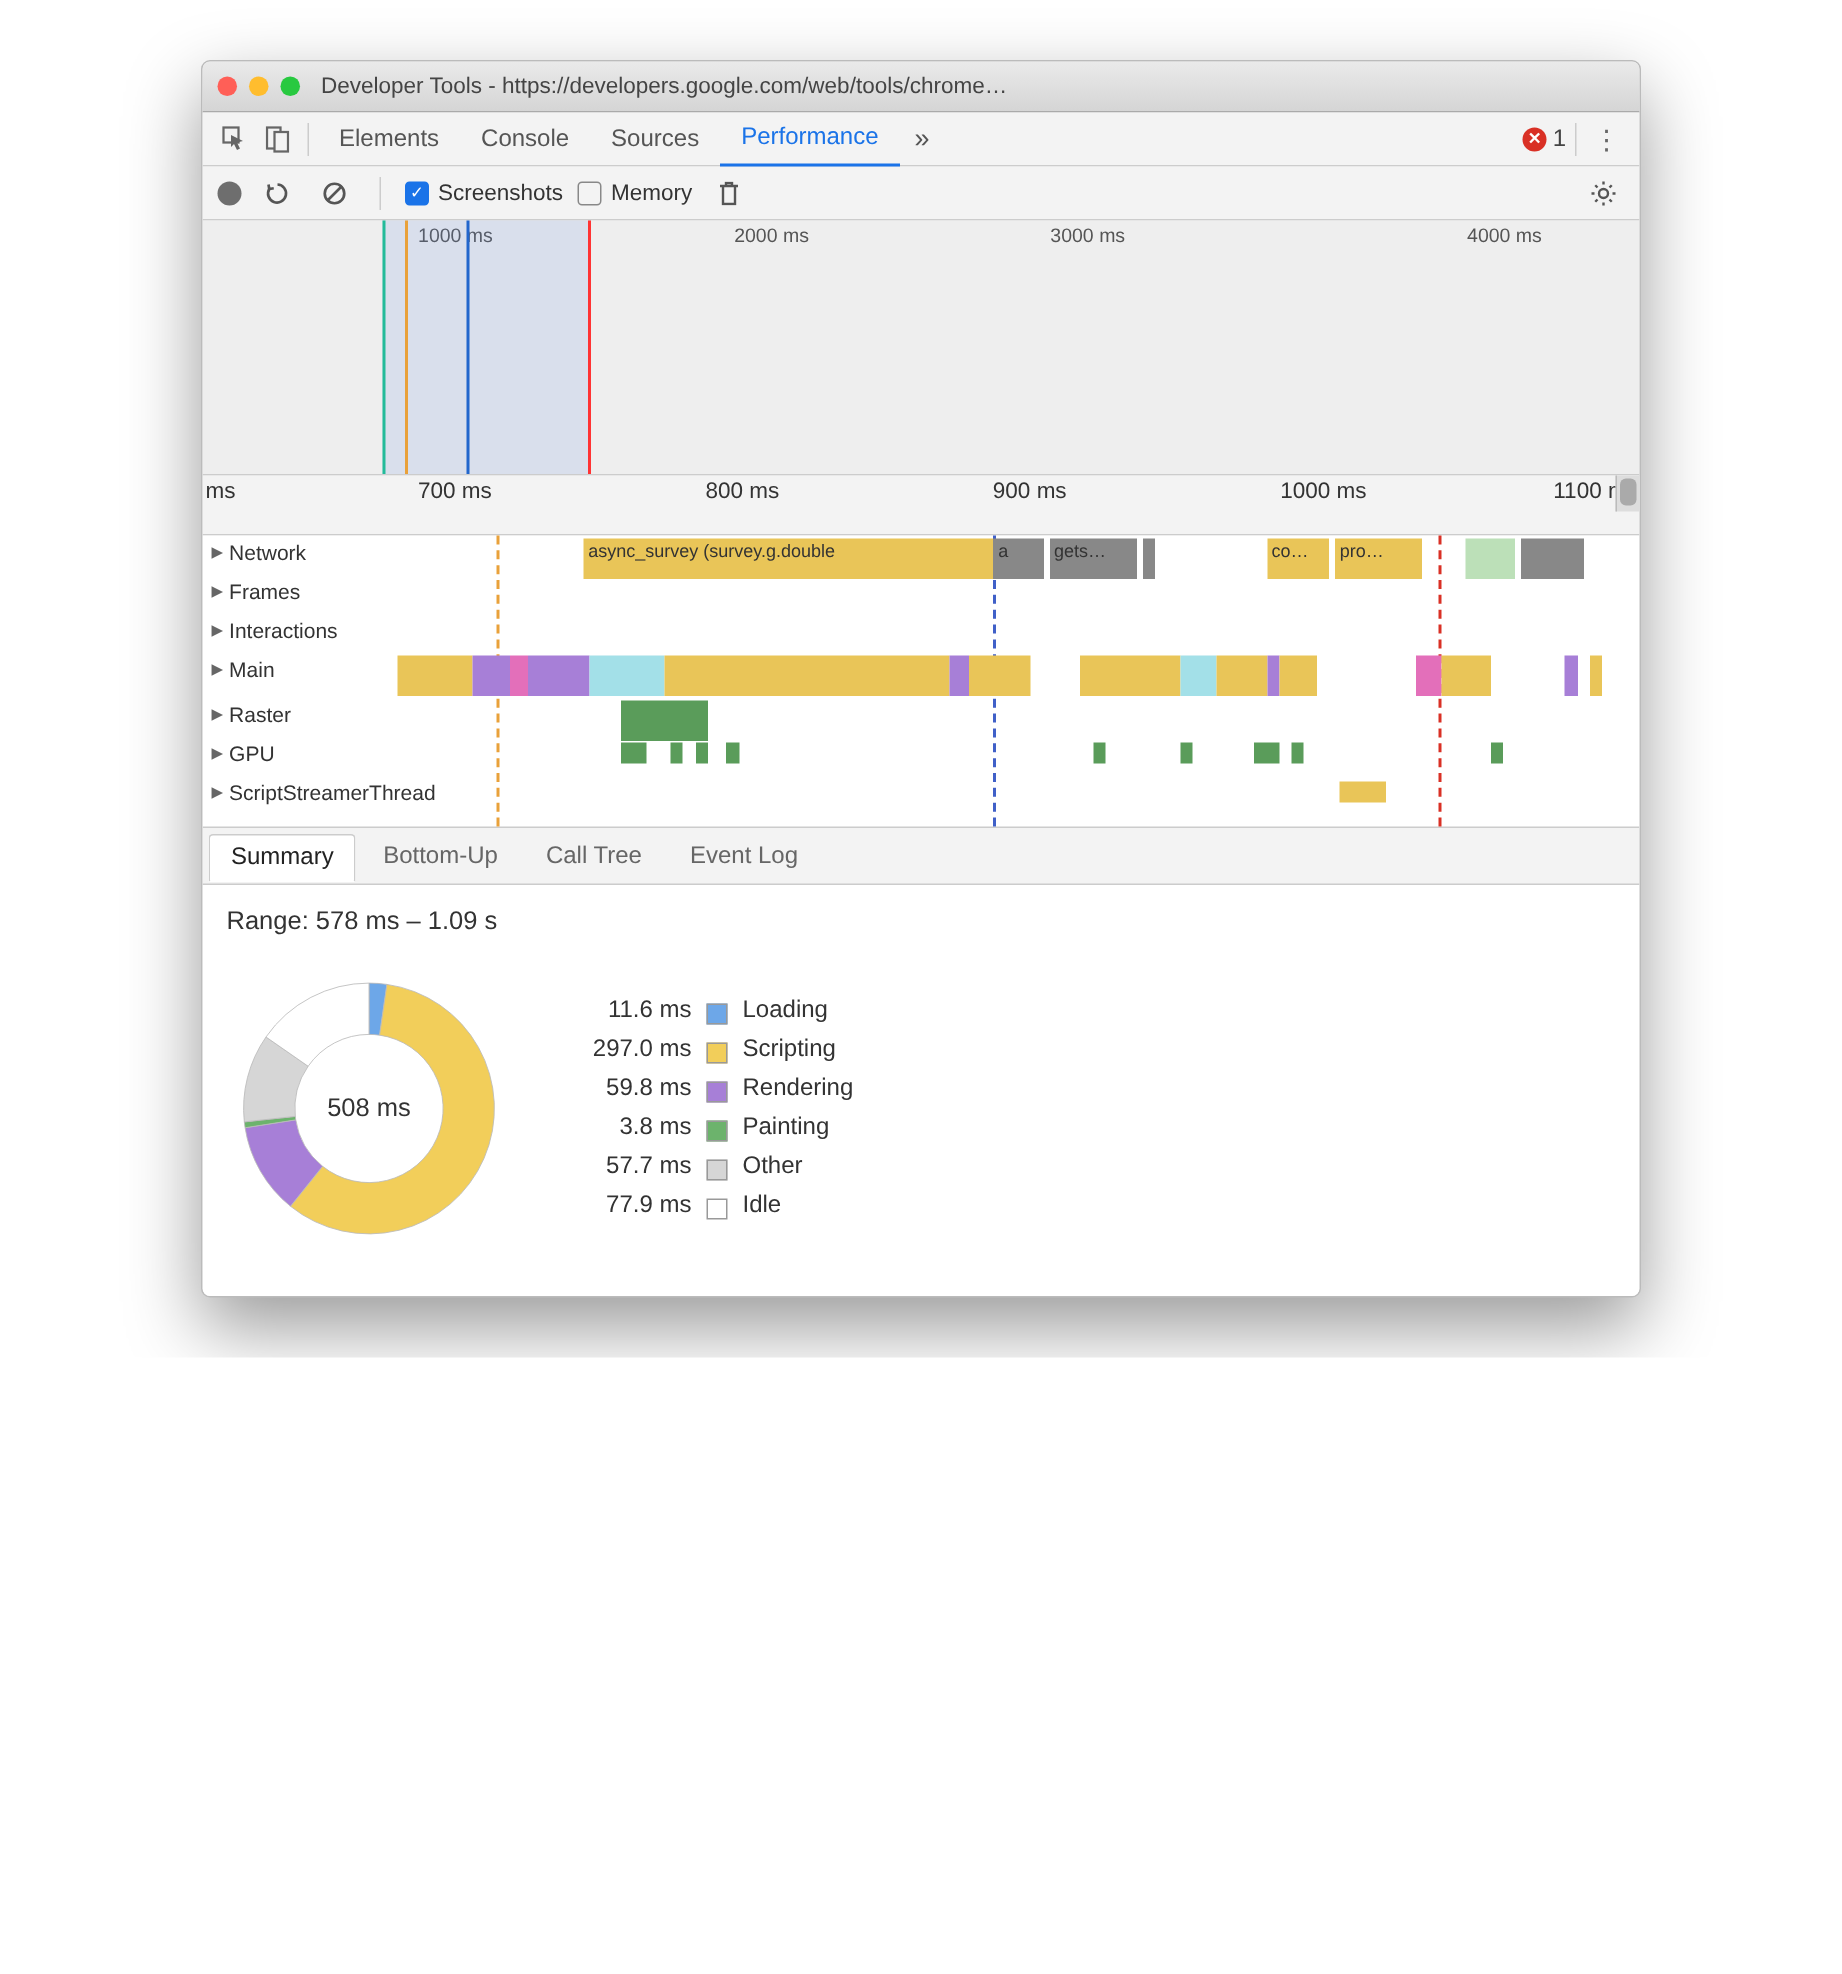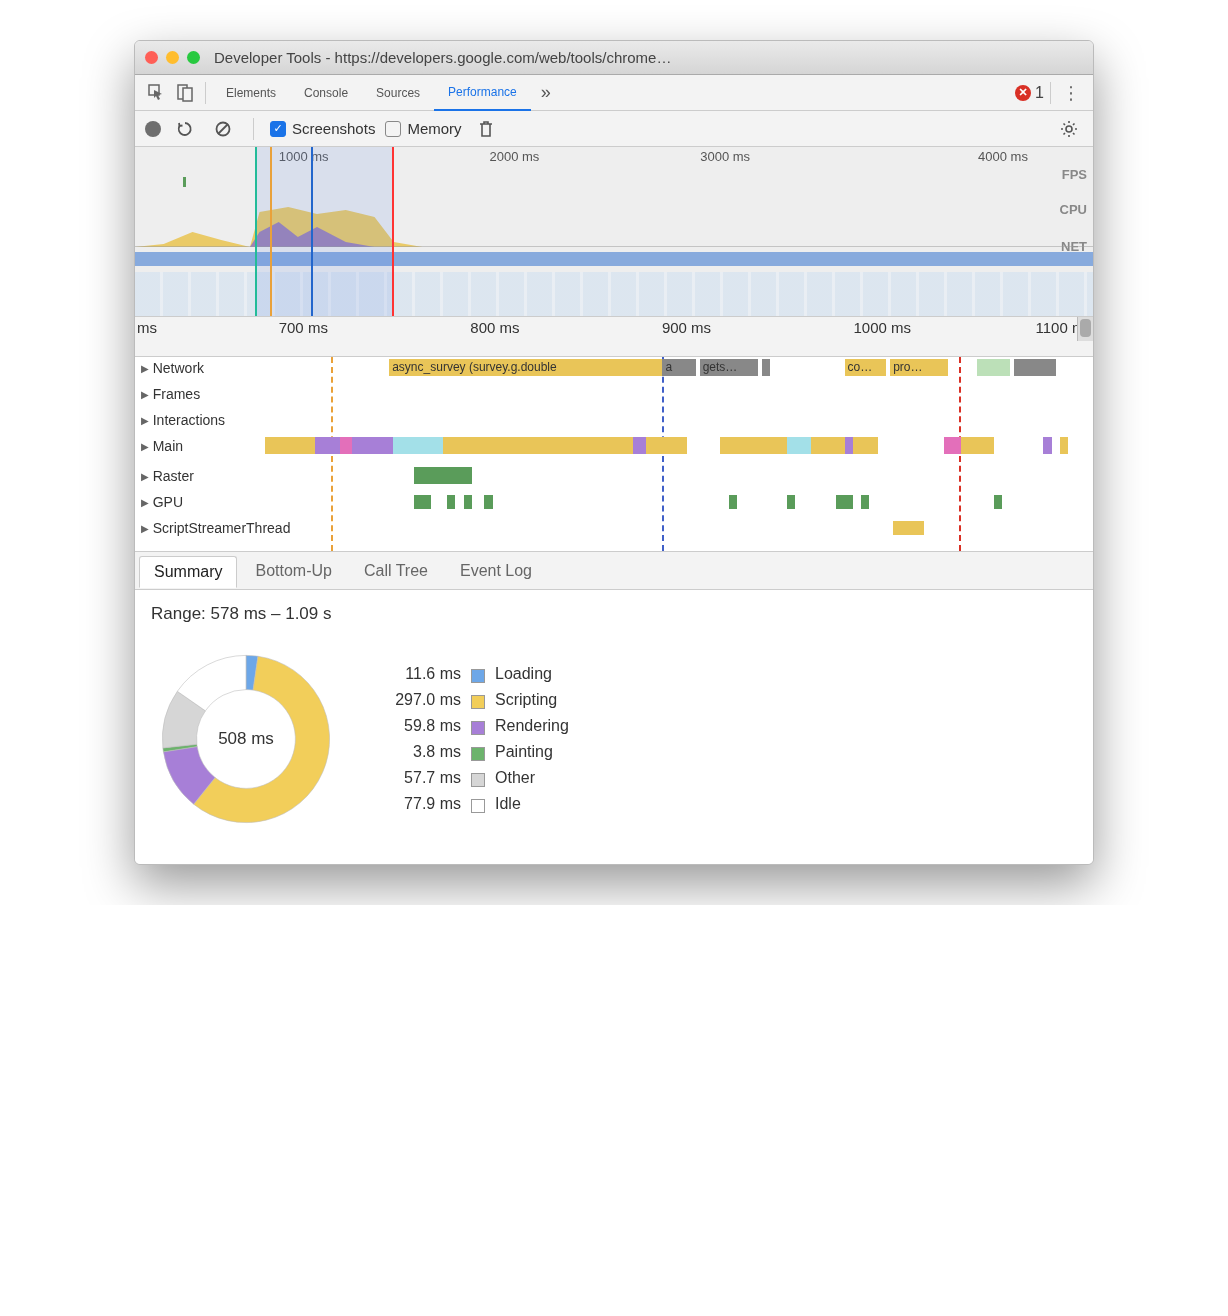--- a/index.html
+++ b/index.html
@@ -7,21 +7,21 @@
   .window { width: 960px; margin: 0 auto; background: #f0f0f0; border: 1px solid #bbb; border-radius: 6px; box-shadow: 0 20px 50px rgba(0,0,0,.4); overflow: hidden; }
   .titlebar { display: flex; align-items: center; height: 34px; padding: 0 10px; background: linear-gradient(#eaeaea,#d5d5d5); border-bottom: 1px solid #aaa; }
   .traffic { display: flex; gap: 8px; margin-right: 14px; }
   .tl { width: 13px; height: 13px; border-radius: 50%; }
   .tl.r { background:#ff5f57; } .tl.y { background:#ffbd2e; } .tl.g { background:#28c940; }
   .title { font-size: 15px; color: #444; white-space: nowrap; overflow: hidden; text-overflow: ellipsis; }
   .toolbar { display: flex; align-items: center; height: 36px; background: #f3f3f3; border-bottom: 1px solid #ccc; padding: 0 8px; }
   .icon-btn { width: 28px; height: 28px; display: flex; align-items: center; justify-content: center; color: #666; }
   .divider { width: 1px; height: 22px; background: #ccc; margin: 0 6px; }
   .tabs { display: flex; align-items: center; gap: 0; }
-  .tab { padding: 0 14px; height: 36px; display: flex; align-items: center; font-size: 12px; color: #555; }
+  .tab { padding: 0 14px; height: 36px; display: flex; align-items: center; font-size: 16px; color: #555; }
   .tab.active { color: #1a73e8; border-bottom: 2px solid #1a73e8; }
   .overflow { padding: 0 10px; color: #555; font-size: 18px; }
   .errbadge { margin-left: auto; display: flex; align-items: center; gap: 4px; color: #444; }
   .errcircle { width: 16px; height: 16px; background: #d93025; border-radius: 50%; display:flex;align-items:center;justify-content:center;color:#fff;font-size:11px;font-weight:bold; }
   .kebab { width: 28px; text-align: center; color:#666; font-size:18px; }
   .perfbar { display: flex; align-items: center; height: 36px; background: #f3f3f3; border-bottom: 1px solid #ccc; padding: 0 10px; gap: 10px; }
   .dot { width: 16px; height: 16px; background:#6e6e6e; border-radius:50%; }
   .checkbox { display: flex; align-items: center; gap: 6px; font-size: 15px; color:#333; }
   .cb { width:16px; height:16px; border:1px solid #888; border-radius:3px; display:flex;align-items:center;justify-content:center; }
   .cb.checked { background:#1a73e8; border-color:#1a73e8; color:#fff; font-size:11px; }
@@ -36,21 +36,21 @@
   .ov-select { position:absolute; top:0; bottom:0; background:rgba(100,140,230,.15); border-left:2px solid #2b9; border-right:2px solid #f33; }
   .ov-thumb { position:absolute; left:0; right:0; top:105px; bottom:0; background:repeating-linear-gradient(90deg,#d8e4f0 0 25px,#e8eef5 25px 28px); opacity:.8;}
   .ov-cpu svg { width:100%; height:100%; }
   .ruler { height:40px; background:#f3f3f3; border-bottom:1px solid #ccc; position:relative; font-size:15px; color:#333; }
   .ruler span { position:absolute; top:2px; }
   .flame { background:#fff; border-bottom:1px solid #ccc; }
   .row { display:flex; align-items:flex-start; min-height:26px; font-size:14px; color:#333; position:relative; }
   .row-label { width: 130px; padding: 3px 6px; display:flex; align-items:center; gap:4px; cursor:default; flex-shrink:0; }
   .tri { font-size:10px; color:#666; }
   .row-body { flex:1; position:relative; height:22px; }
-  .bar { position:absolute; top:2px; height:17px; font-size:12px; color:#333; overflow:hidden; white-space:nowrap; padding:1px 3px; }
+  .bar { position:absolute; top:2px; height:27px; font-size:12px; color:#333; overflow:hidden; white-space:nowrap; padding:1px 3px; }
   .thin { height:14px; top:4px; }
   .vline { position:absolute; top:0; bottom:0; width:0; border-left:2px dashed; }
   .frame-tick { position:absolute; top:2px; width:4px; height:18px; }
   .tiny { position:absolute; font-size:9px; color:#777; top:-12px; }
   .bottom-tabs { display:flex; align-items:center; height:38px; background:#f3f3f3; border-bottom:1px solid #ccc; padding: 0 4px; gap:4px; }
   .btab { padding: 6px 14px; font-size:16px; color:#666; }
   .btab.active { background:#fff; border:1px solid #ccc; border-bottom-color:#fff; color:#222; border-radius:3px 3px 0 0; position:relative; top:1px; }
   .summary { background:#fff; padding: 14px 16px 30px; }
   .range { font-size:17px; color:#333; margin-bottom: 20px; }
   .sum-body { display:flex; gap: 40px; align-items:center; }
@@ -142,35 +142,20 @@
     </div>
   </div>
 
   <div class="overview">
     <div class="ov-ticks">
       <span class="ov-tick" style="left:15%">1000 ms</span>
       <span class="ov-tick" style="left:37%">2000 ms</span>
       <span class="ov-tick" style="left:59%">3000 ms</span>
       <span class="ov-tick" style="left:88%">4000 ms</span>
     </div>
-    <div class="ov-rows">
-      <span class="ov-label" style="top:0">FPS</span>
-      <span class="ov-label" style="top:35px">CPU</span>
-      <span class="ov-label" style="top:72px">NET</span>
-      <div style="position:absolute;left:5%;top:10px;width:3px;height:10px;background:#5a9c5a"></div>
-      <div class="ov-cpu">
-        <svg viewBox="0 0 100 45" preserveAspectRatio="none">
-          <path d="M0 45 L3 42 L6 30 L9 38 L12 45 L13 10 L16 5 L19 12 L22 8 L25 15 L27 40 L30 45 L100 45 Z" fill="#e9c558" opacity=".9"></path>
-          <path d="M12 45 L13 30 L15 20 L17 35 L19 25 L22 40 L25 45 Z" fill="#8a6fc9" opacity=".8"></path>
-          <path d="M0 45 L100 45" stroke="#999"></path>
-        </svg>
-      </div>
-      <div class="ov-net"></div>
-      <div class="ov-thumb"></div>
-    </div>
     <div class="ov-select" style="left:12.5%; width:14.5%">
       <div style="position:absolute;left:40%;top:0;bottom:0;border-left:2px solid #26c"></div>
       <div style="position:absolute;left:10%;top:0;bottom:0;border-left:2px solid #e9a13a"></div>
     </div>
   </div>
 
   <div class="ruler">
     <span style="left:2px">ms</span>
     <span style="left:15%">700 ms</span>
     <span style="left:35%">800 ms</span>

